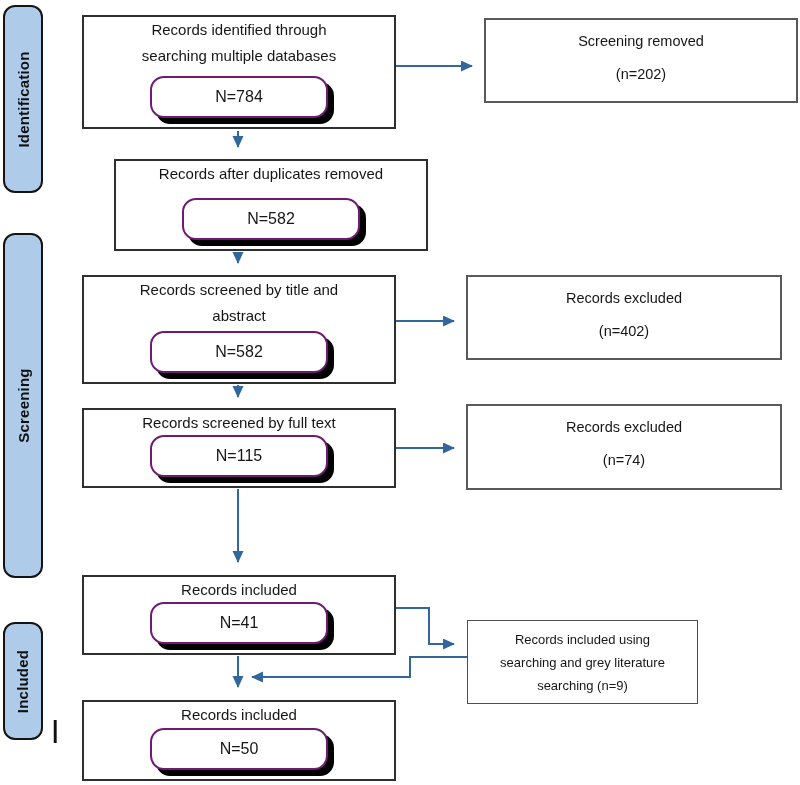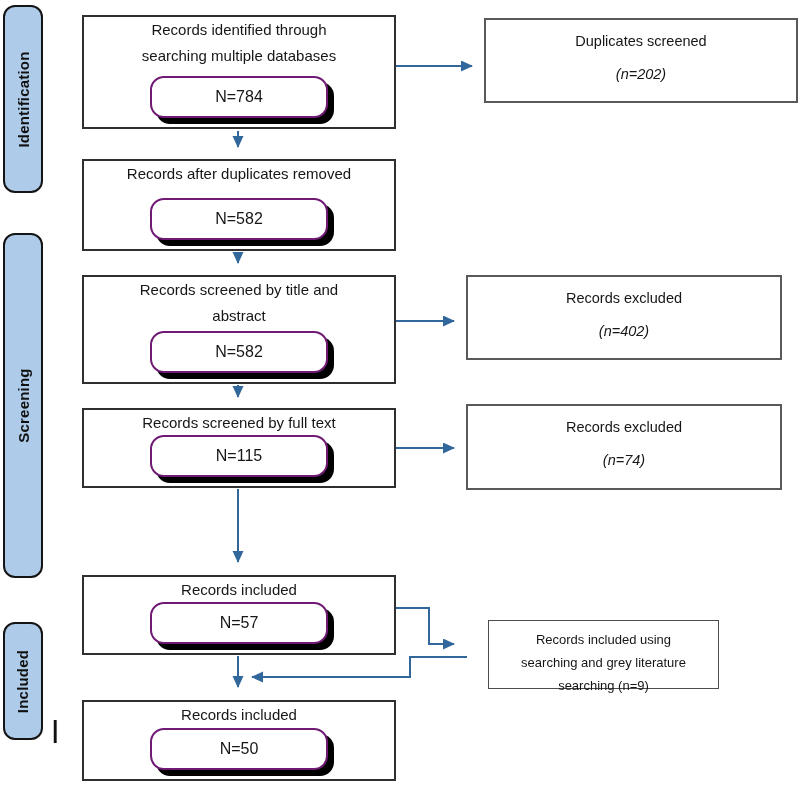--- a/index.html
+++ b/index.html
@@ -28,21 +28,21 @@
     width:178px;height:42px;background:#fff;border:2px solid #701a75;
     border-radius:14px;box-shadow:6px 6px 0 #000;box-sizing:border-box;
     display:flex;align-items:center;justify-content:center;font-size:16px;color:#161616;
   }
   
   .sbox{
     position:absolute;box-sizing:border-box;border:2px solid #595959;background:#fff;
     text-align:center;font-size:14.5px;color:#161616;
   }
   .sbox .l1{padding-top:13px;}
-  .sbox .l2{padding-top:17px;font-style:italic;}
+  .sbox .l2{padding-top:17px;}
   .snowball{
     position:absolute;box-sizing:border-box;border:1.5px solid #4d4d4d;background:#fff;
     text-align:center;font-size:13px;line-height:23px;color:#161616;padding-top:7px;
   }
   .arrows{position:absolute;left:0;top:0;pointer-events:none;}
   .cursor-mark{
     position:absolute;left:52px;top:717px;font-size:23px;font-weight:bold;color:#111;
   }
 </style>
 </head>
@@ -61,62 +61,62 @@
   </div>
 
   <span class="cursor-mark">|</span>
 
   <div class="mbox" style="top:15px;height:114px;">
     <div class="title">Records identified through</div>
     <div class="title" style="padding-top:0;">searching multiple databases</div>
     <div class="pill">N=784</div>
   </div>
 
-  <div class="mbox" style="top:159px;height:92px;">
+  <div class="mbox" style="top:159px;height:92px;margin-left:32px;">
     <div class="title">Records after duplicates removed</div>
     <div class="pill">N=582</div>
   </div>
 
   <div class="mbox" style="top:275px;height:109px;">
     <div class="title">Records screened by title and</div>
     <div class="title" style="padding-top:0;">abstract</div>
     <div class="pill">N=582</div>
   </div>
 
   <div class="mbox" style="top:408px;height:80px;">
     <div class="title">Records screened by full text</div>
     <div class="pill">N=115</div>
   </div>
 
   <div class="mbox" style="top:575px;height:80px;">
     <div class="title">Records included</div>
-    <div class="pill">N=57</div>
+    <div class="pill">N=41</div>
   </div>
 
   <div class="mbox" style="top:700px;height:81px;">
     <div class="title">Records included</div>
     <div class="pill">N=50</div>
   </div>
 
   <div class="sbox" style="left:484px;top:18px;width:314px;height:85px;">
-    <div class="l1">Duplicates screened</div>
+    <div class="l1">Screening removed</div>
     <div class="l2">(n=202)</div>
   </div>
 
   <div class="sbox" style="left:466px;top:275px;width:316px;height:85px;">
     <div class="l1">Records excluded</div>
     <div class="l2">(n=402)</div>
   </div>
 
   <div class="sbox" style="left:466px;top:404px;width:316px;height:86px;">
     <div class="l1">Records excluded</div>
     <div class="l2">(n=74)</div>
   </div>
 
-  <div class="snowball" style="left:488px;top:620px;width:231px;height:69px;">
+  <div class="snowball" style="left:467px;top:620px;width:231px;height:84px;">
     <div>Records included using</div>
     <div>searching and grey literature</div>
     <div>searching (n=9)</div>
   </div>
 
   <svg class="arrows" width="800" height="785" viewBox="0 0 800 785">
     <defs>
       <marker id="ah" markerUnits="userSpaceOnUse" markerWidth="14" markerHeight="12" refX="11" refY="5.5" orient="auto">
         <path d="M0,0 L12,5.5 L0,11 z" fill="#31679b"></path>
       </marker>

